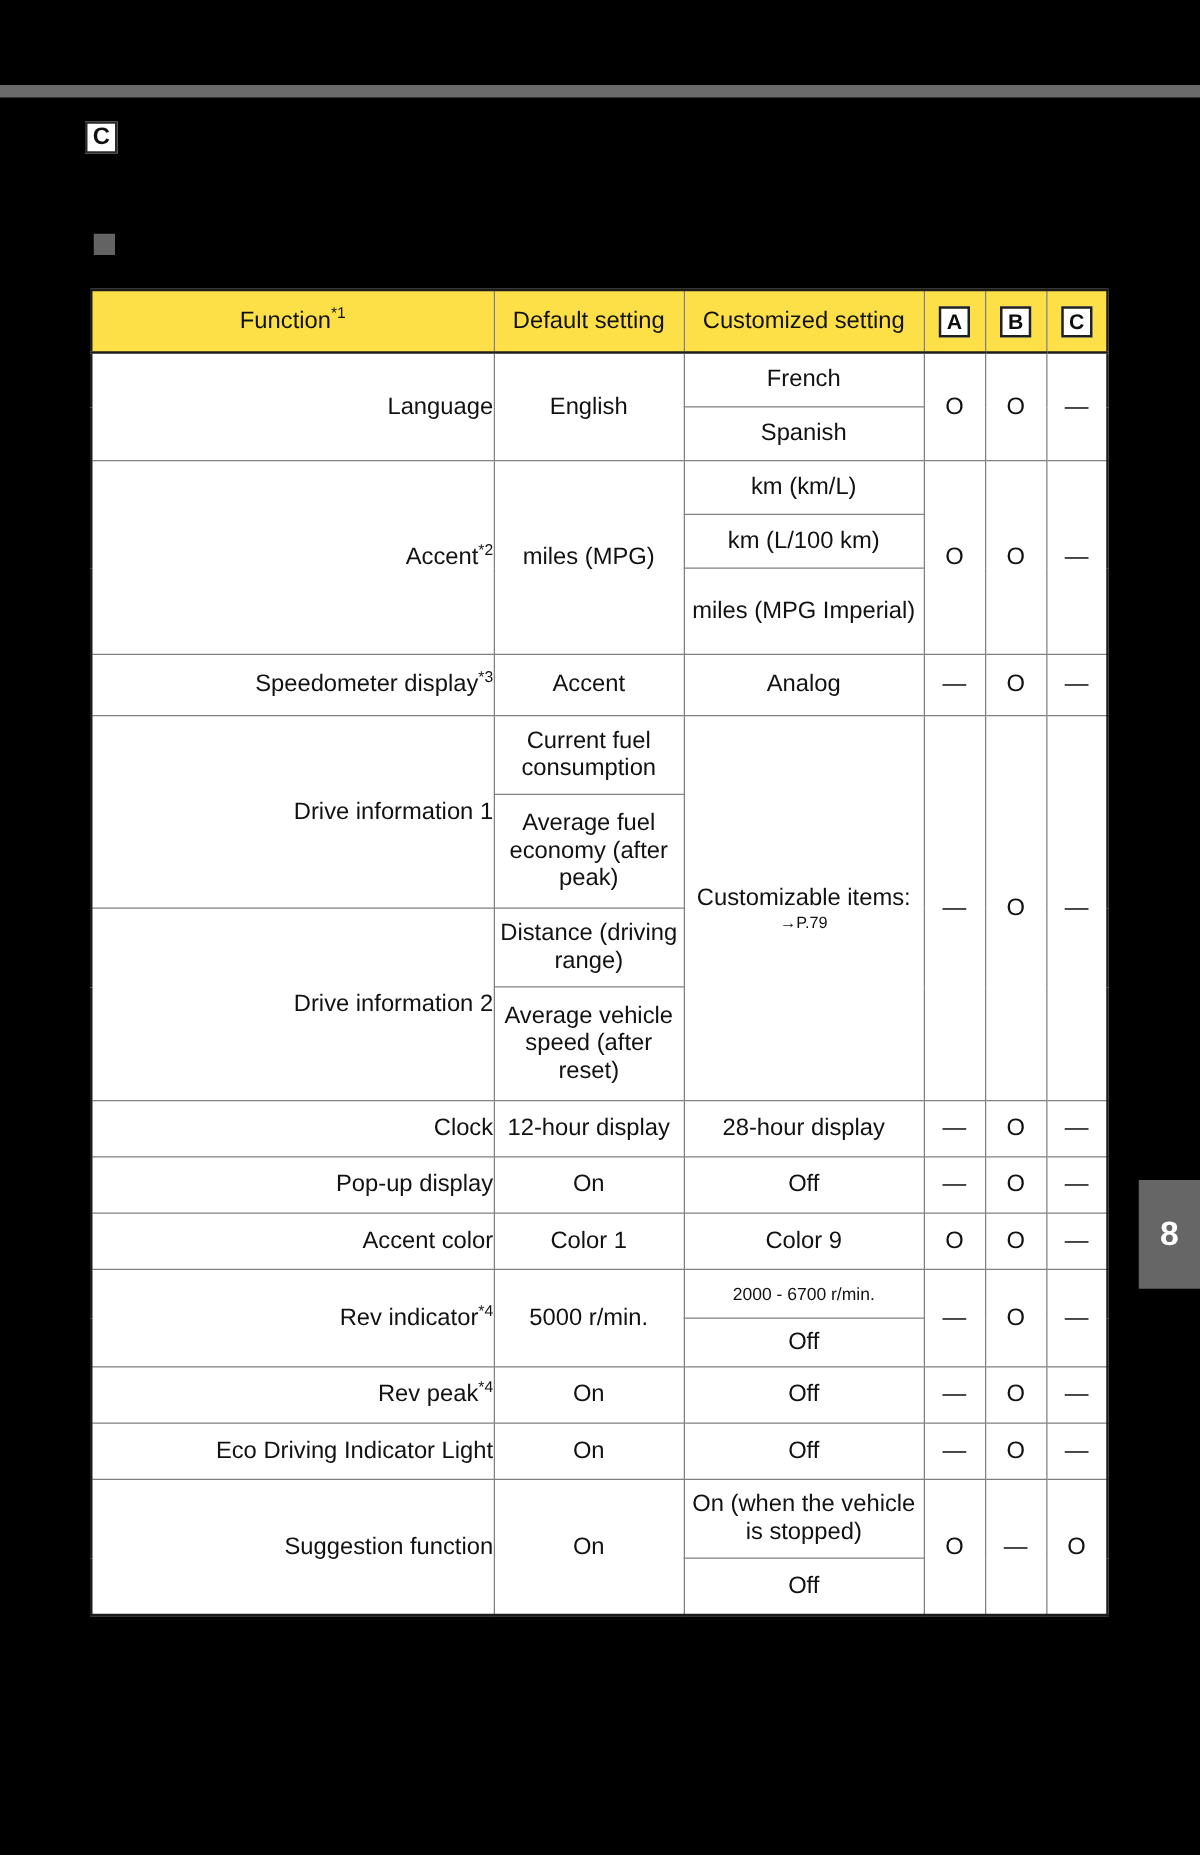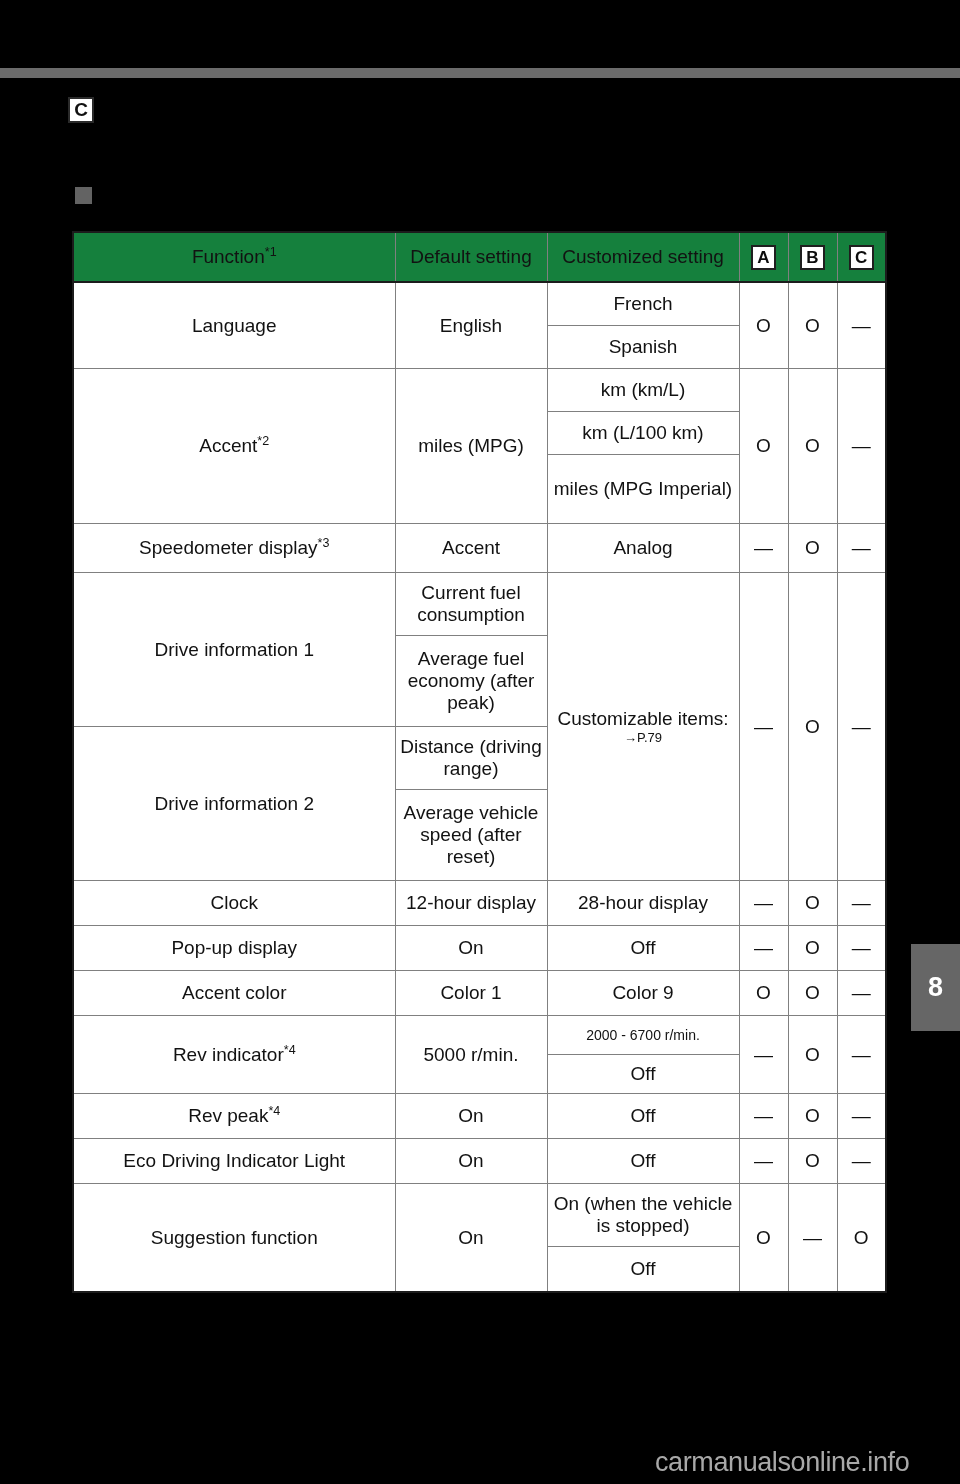--- a/index.html
+++ b/index.html
@@ -96,29 +96,29 @@
   #spec-table td, #spec-table th {
     border: 1px solid #808080;
     padding: 0;
     font-weight: normal;
     font-size: 19px;
     color: #121212;
     font-family: "Liberation Sans", sans-serif;
     vertical-align: middle;
   }
   .hdr {
-    background: #15803d;
+    background: #fde047;
     text-align: center;
     height: 48px;
     font-size: 20px;
     border-bottom: 2px solid #1c1c1c !important;
   }
   .cell-pad { padding: 5px 7px; }
   .ctr { text-align: center; }
-  .lft { text-align: center; padding-left: 9px; }
+  .lft { text-align: right; padding-left: 9px; }
 
   
   col.c-func  { width: 322px; }
   col.c-def   { width: 152px; }
   col.c-cust  { width: 192px; }
   col.c-a     { width: 49px; }
   col.c-b     { width: 49px; }
   col.c-c     { width: 49px; }
 
   .abc-badge {
@@ -303,15 +303,14 @@
       </tr>
       <tr>
         <td class="ctr cell-pad" style="height:44px">Off</td>
       </tr>
 
     </tbody>
   </table>
 
   <div id="chapter-tab">8</div>
 
-  <div id="watermark">carmanualsonline.info</div>
 
 </div>
 
 </body></html>

